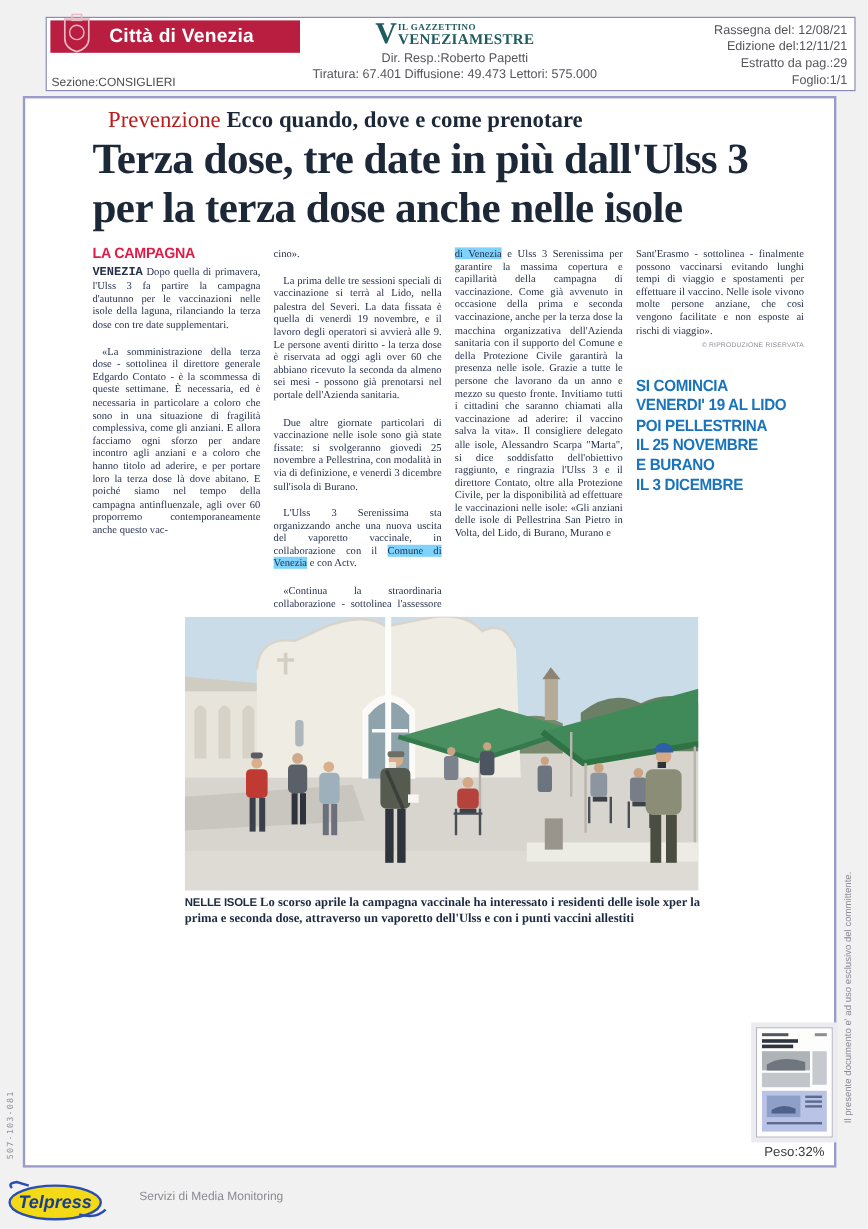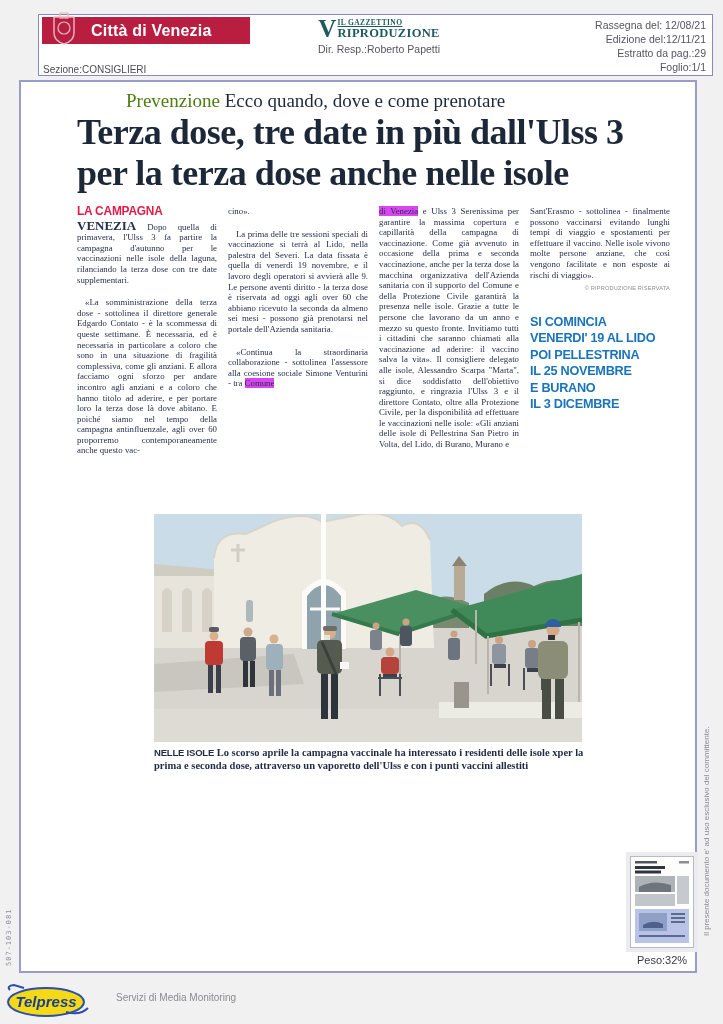--- a/index.html
+++ b/index.html
@@ -13,40 +13,40 @@
   
   .header-box{left:38px;top:14px;width:675px;height:62px;background:#fff;border:1px solid #8a8ab8;box-sizing:border-box;}
   .venice-banner{position:absolute;left:3px;top:2px;width:208px;height:27px;background:#b91e41;display:flex;align-items:center;}
   .crest{margin-left:9px;flex:0 0 auto;}
   .venice-title{color:#fff;font-size:16px;font-weight:bold;margin-left:14px;letter-spacing:.2px;}
   .section-label{position:absolute;left:4px;top:49px;font-size:10px;color:#4c4c52;}
   .np-center{position:absolute;left:175px;top:3px;width:330px;text-align:center;}
   .np-logo{display:flex;justify-content:center;align-items:flex-start;color:#1e5a5e;}
   .np-v{font-family:"Liberation Serif",serif;font-size:25px;font-weight:bold;line-height:22px;}
   .np-stack{text-align:left;margin-left:1px;}
-  .np-top{font-size:7.5px;font-weight:bold;letter-spacing:.4px;line-height:9px;font-family:"Liberation Serif",serif;text-decoration:underline;}
+  .np-top{font-size:7.5px;font-weight:bold;letter-spacing:.4px;line-height:9px;font-family:"Liberation Serif",serif;}
   .np-main{font-size:12.5px;font-weight:bold;letter-spacing:.3px;line-height:12px;font-family:"Liberation Serif",serif;}
   .np-line{font-size:10.5px;color:#55555c;margin-top:3px;}
   .hdr-meta{position:absolute;right:6px;top:3px;text-align:right;font-size:10.5px;color:#55555c;line-height:14px;}
 
   
   .main-box{left:19px;top:80px;width:678px;height:893px;background:#fff;border:2px solid #9b9bc9;box-sizing:border-box;}
   .kicker{position:absolute;left:69px;top:8px;font-family:"Liberation Serif",serif;font-size:19px;}
-  .kicker .k1{color:#4d7c0f;margin-left:36px;}
-  .kicker .k2{color:#1c2838;font-weight:normal;}
+  .kicker .k1{color:#b91c1c;}
+  .kicker .k2{color:#1c2838;font-weight:bold;}
   .headline{position:absolute;left:56px;top:30px;width:575px;font-family:"Liberation Serif",serif;font-size:36px;line-height:41px;font-weight:bold;color:#1c2838;letter-spacing:-.5px;}
 
   .columns{position:absolute;left:56px;top:124px;width:596px;height:302px;display:flex;gap:11px;overflow:hidden;}
   .col{width:140px;flex:0 0 140px;font-family:"Liberation Serif",serif;font-size:8.8px;line-height:10.6px;color:#26304c;text-align:justify;}
   .col p{margin:0;}
   .col p.ind{text-indent:8px;}
   .col p.sp{margin-top:12px;}
   .rubric{color:#e11b45;font-family:"Liberation Sans",sans-serif;font-weight:bold;font-size:12.5px;letter-spacing:-.2px;margin:0 0 4px 0;transform:scaleX(.95);transform-origin:0 0;}
-  .dateline{font-family:Liberation Serif, serif;font-weight:bold;font-size:13px;}
-  .hl{background:#d946ef;}
+  .dateline{font-family:Liberation Mono, monospace;font-weight:bold;font-size:10px;}
+  .hl{background:#7dd3fc;}
   .copyright{font-size:5.6px;color:#8d8d95;text-align:right;margin-top:3px;letter-spacing:.2px;font-family:"Liberation Sans",sans-serif;}
   .pull-quote{margin-top:20px;font-family:"Liberation Sans",sans-serif;font-weight:bold;font-size:13.5px;line-height:16.5px;color:#1a74bc;letter-spacing:-.3px;transform:scaleX(.94);transform-origin:0 0;white-space:nowrap;}
 
   .photo{position:absolute;left:133px;top:432px;width:428px;height:228px;}
   .caption{position:absolute;left:133px;top:664px;width:438px;font-family:"Liberation Serif",serif;font-size:10.5px;line-height:13px;font-weight:bold;color:#1f2b42;}
   .caption .cap-label{font-family:"Liberation Sans",sans-serif;font-size:9.5px;letter-spacing:-.2px;margin-top:21px;}
 
   .thumb{position:absolute;left:609px;top:774px;width:64px;height:92px;background:#fff;border:1px solid #b9b9c2;box-sizing:border-box;box-shadow:0 0 0 4px #ececf0;}
   .peso{position:absolute;left:601px;top:872px;width:80px;text-align:center;font-size:11px;color:#3a3a40;}
 
@@ -71,24 +71,25 @@
       </svg>
     </span>
     <span class="venice-title">Città di Venezia</span>
   </div>
   <div class="section-label">Sezione:CONSIGLIERI</div>
   <div class="np-center">
     <div class="np-logo">
       <span class="np-v">V</span>
       <span class="np-stack">
         <div class="np-top">IL GAZZETTINO</div>
-        <div class="np-main">RIPRODUZIONE</div>
+        <div class="np-main">VENEZIAMESTRE</div>
       </span>
     </div>
     <div class="np-line">Dir. Resp.:Roberto Papetti</div>
+    <div class="np-line" style="margin-top:1px;">Tiratura: 67.401 Diffusione: 49.473 Lettori: 575.000</div>
   </div>
   <div class="hdr-meta">
     <div>Rassegna del: 12/08/21</div>
     <div>Edizione del:12/11/21</div>
     <div>Estratto da pag.:29</div>
     <div>Foglio:1/1</div>
   </div>
 </div>
 
 <div class="abs main-box">
@@ -102,20 +103,22 @@
 
   <div class="columns">
     <div class="col">
       <div class="rubric">LA CAMPAGNA</div>
       <p><span class="dateline">VENEZIA</span> <span>Dopo quella di primavera, l'Ulss 3 fa partire la campagna d'autunno per le vaccinazioni nelle isole della laguna, rilanciando la terza dose con tre date supplementari.</span></p>
       <p class="ind sp">«La somministrazione della terza dose - sottolinea il direttore generale Edgardo Contato - è la scommessa di queste settimane. È necessaria, ed è necessaria in particolare a coloro che sono in una situazione di fragilità complessiva, come gli anziani. E allora facciamo ogni sforzo per andare incontro agli anziani e a coloro che hanno titolo ad aderire, e per portare loro la terza dose là dove abitano. E poiché siamo nel tempo della campagna antinfluenzale, agli over 60 proporremo contemporaneamente anche questo vac-</p>
     </div>
     <div class="col">
       <p>cino».</p>
       <p class="ind sp">La prima delle tre sessioni speciali di vaccinazione si terrà al Lido, nella palestra del Severi. La data fissata è quella di venerdì 19 novembre, e il lavoro degli operatori si avvierà alle 9. Le persone aventi diritto - la terza dose è riservata ad oggi agli over 60 che abbiano ricevuto la seconda da almeno sei mesi - possono già prenotarsi nel portale dell'Azienda sanitaria.</p>
+      <p class="ind sp">Due altre giornate particolari di vaccinazione nelle isole sono già state fissate: si svolgeranno giovedì 25 novembre a Pellestrina, con modalità in via di definizione, e venerdì 3 dicembre sull'isola di Burano.</p>
+      <p class="ind sp"><span>L'Ulss 3 Serenissima sta organizzando anche una nuova uscita del vaporetto vaccinale, in collaborazione con il </span><span class="hl">Comune di Venezia</span><span> e con Actv.</span></p>
       <p class="ind sp"><span>«Continua la straordinaria collaborazione - sottolinea l'assessore alla coesione sociale Simone Venturini - tra </span><span class="hl">Comune</span></p>
     </div>
     <div class="col">
       <p><span class="hl">di Venezia</span><span> e Ulss 3 Serenissima per garantire la massima copertura e capillarità della campagna di vaccinazione. Come già avvenuto in occasione della prima e seconda vaccinazione, anche per la terza dose la macchina organizzativa dell'Azienda sanitaria con il supporto del Comune e della Protezione Civile garantirà la presenza nelle isole. Grazie a tutte le persone che lavorano da un anno e mezzo su questo fronte. Invitiamo tutti i cittadini che saranno chiamati alla vaccinazione ad aderire: il vaccino salva la vita». Il consigliere delegato alle isole, Alessandro Scarpa "Marta", si dice soddisfatto dell'obiettivo raggiunto, e ringrazia l'Ulss 3 e il direttore Contato, oltre alla Protezione Civile, per la disponibilità ad effettuare le vaccinazioni nelle isole: «Gli anziani delle isole di Pellestrina San Pietro in Volta, del Lido, di Burano, Murano e</span></p>
     </div>
     <div class="col">
       <p>Sant'Erasmo - sottolinea - finalmente possono vaccinarsi evitando lunghi tempi di viaggio e spostamenti per effettuare il vaccino. Nelle isole vivono molte persone anziane, che così vengono facilitate e non esposte ai rischi di viaggio».</p>
       <div class="copyright">© RIPRODUZIONE RISERVATA</div>
       <div class="pull-quote">
         <div>SI COMINCIA</div>

